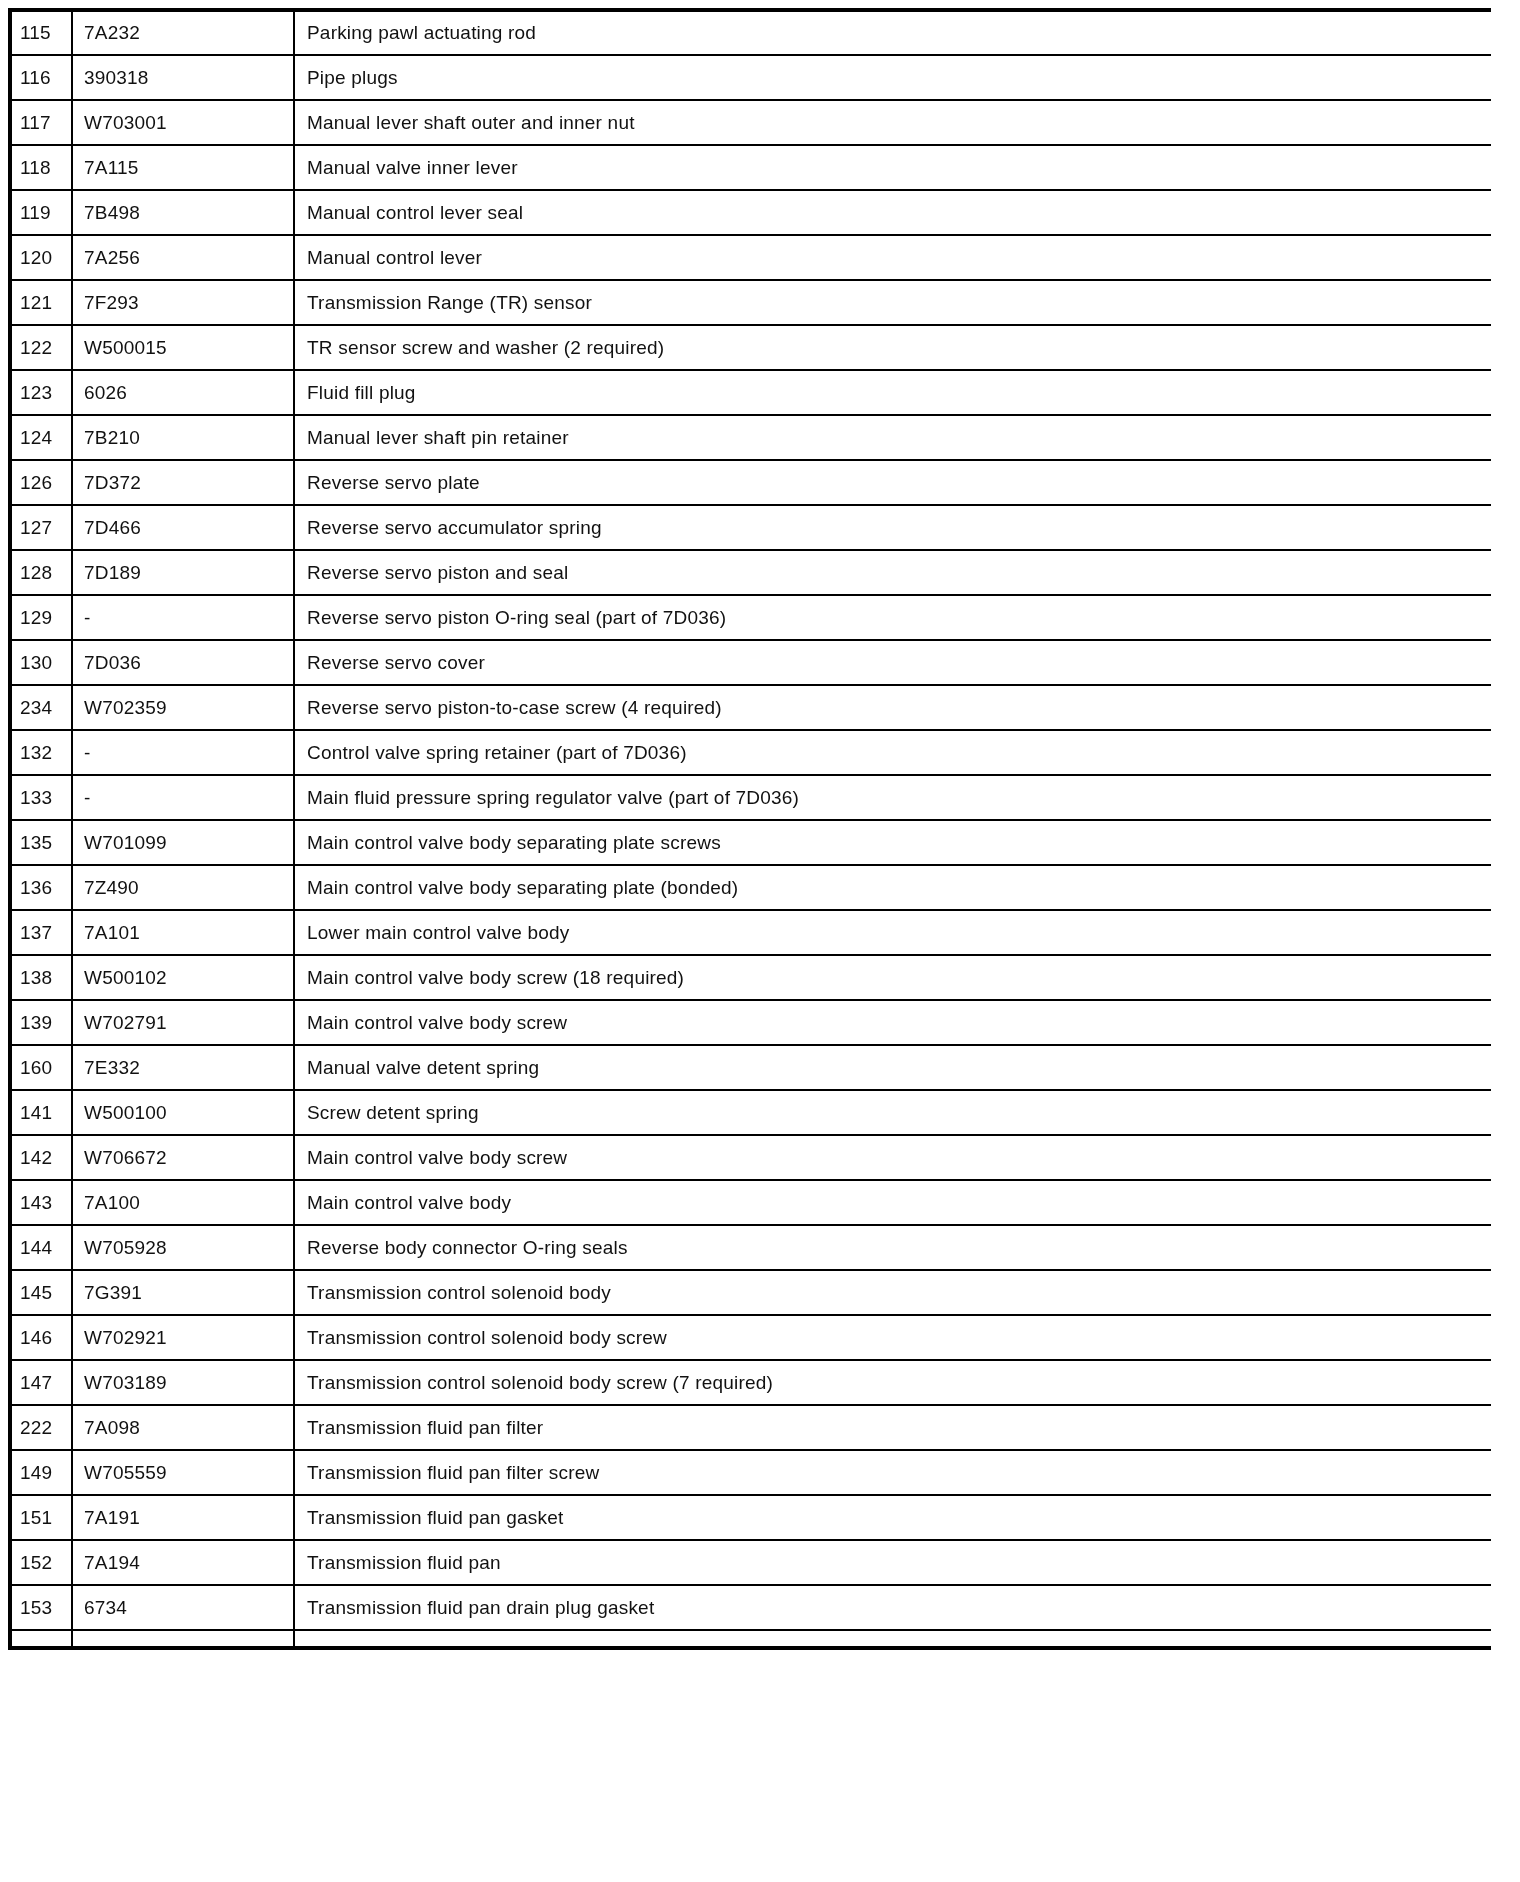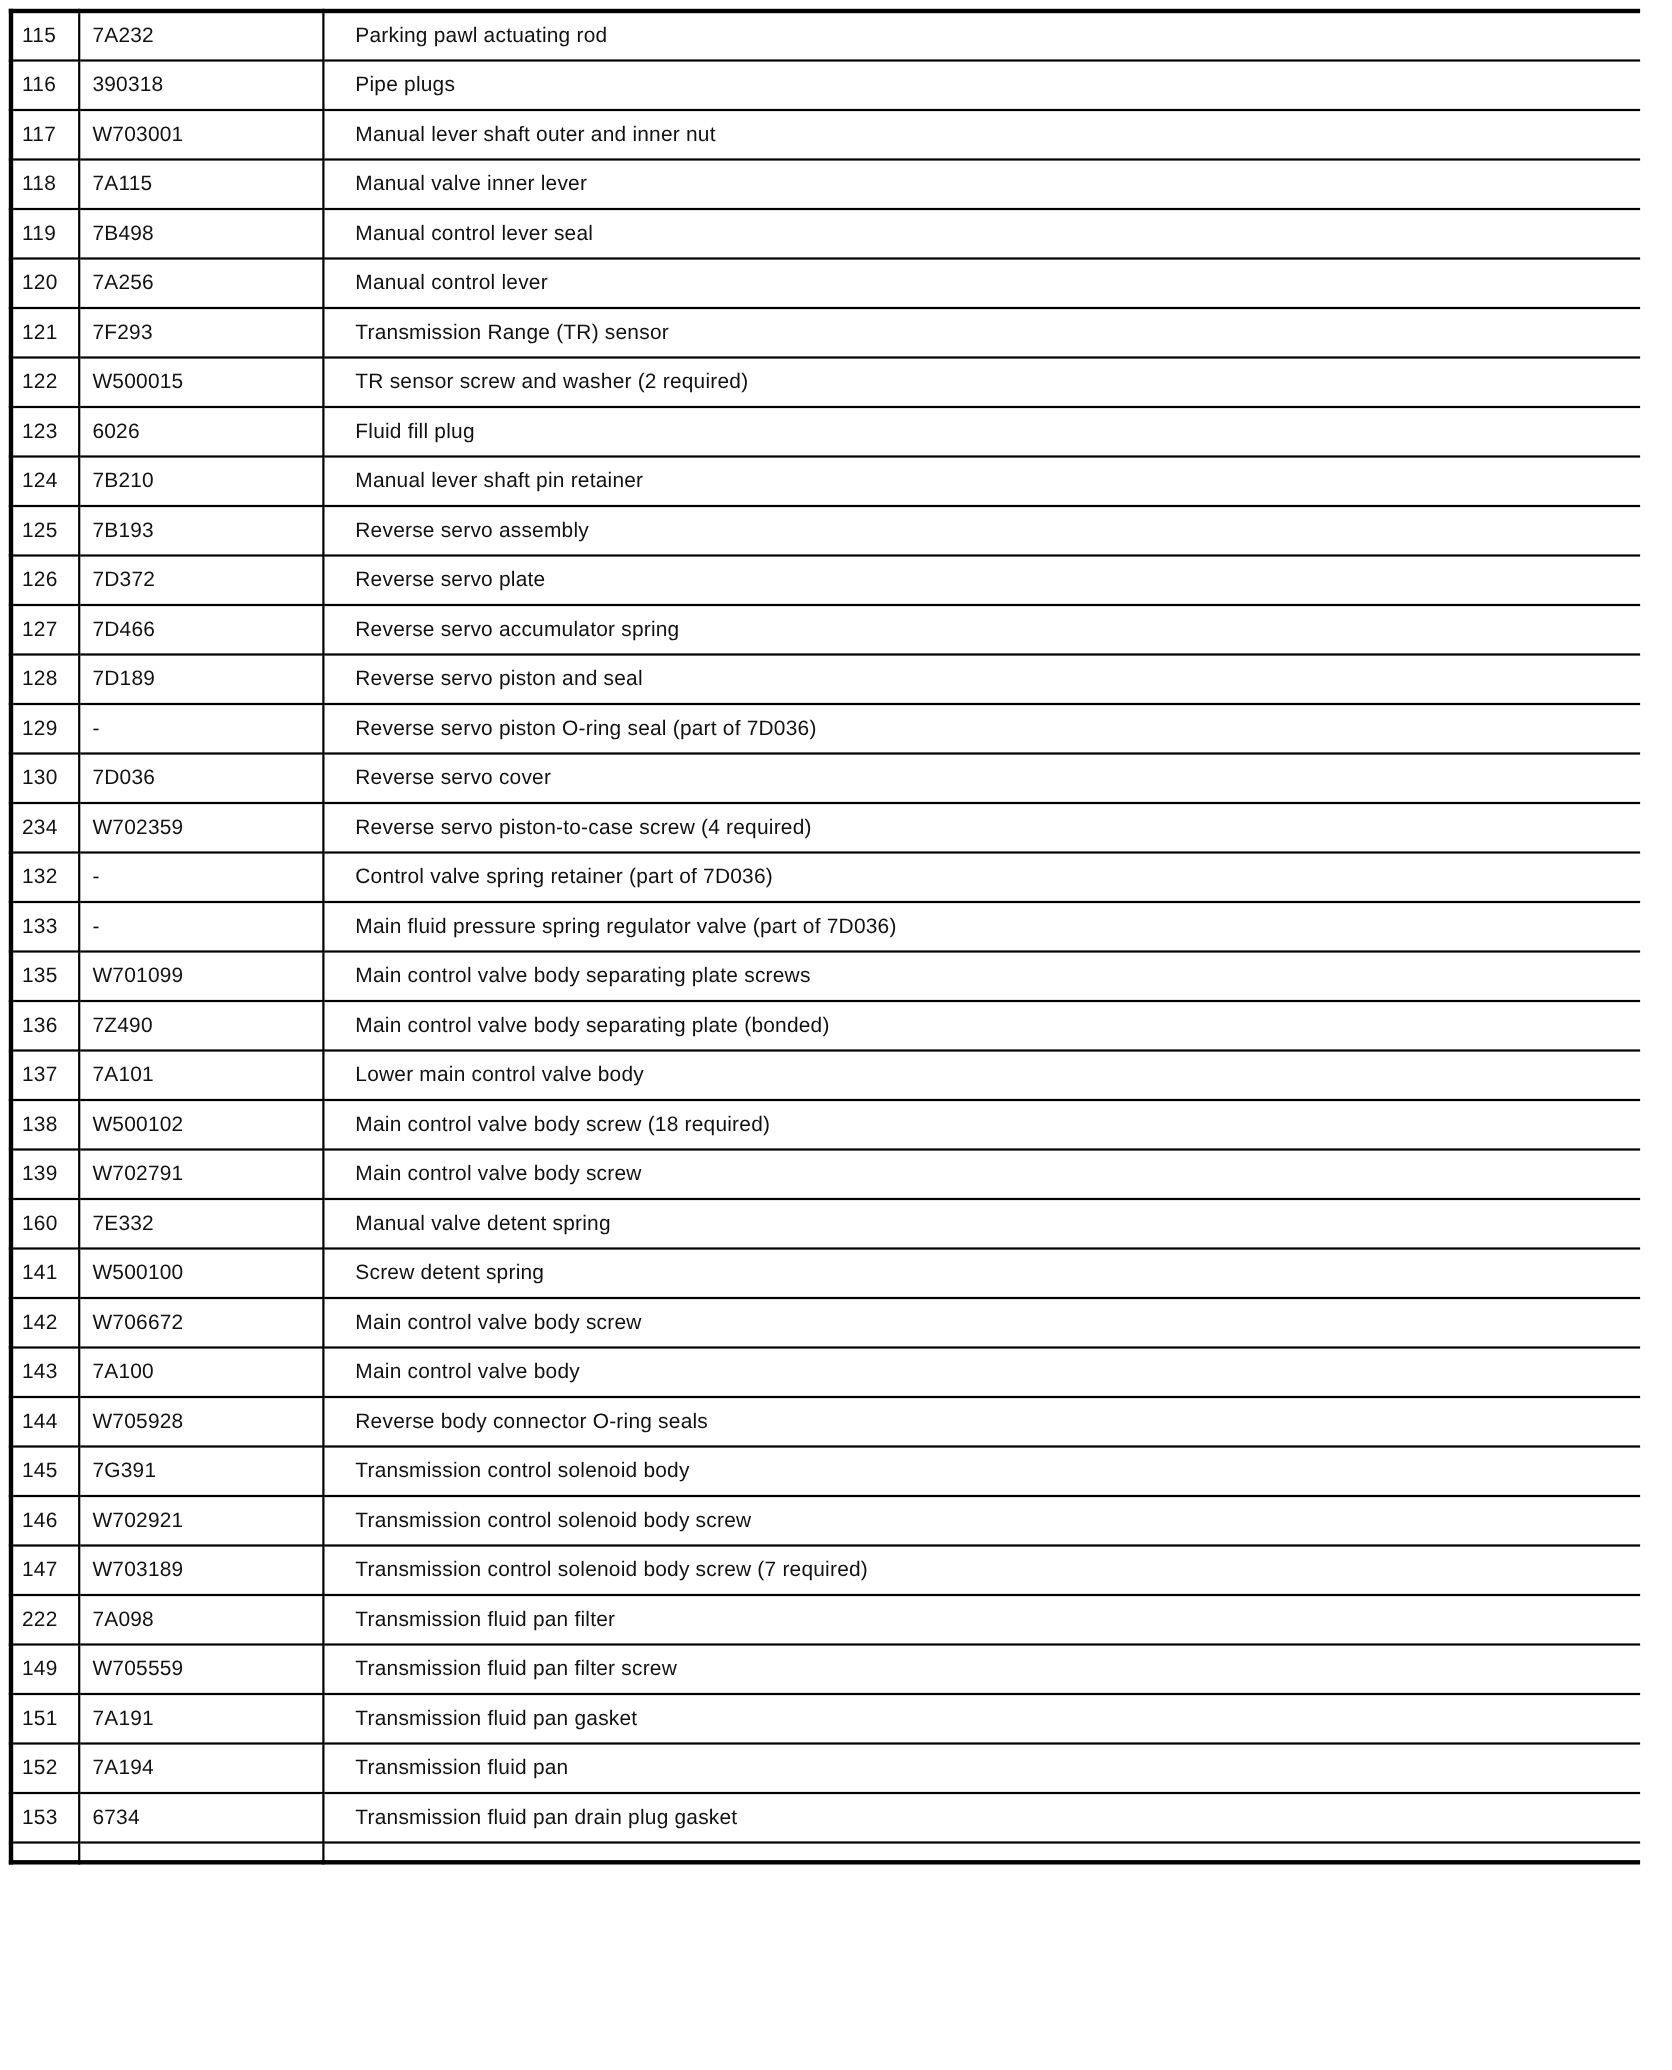--- a/index.html
+++ b/index.html
@@ -31,21 +31,21 @@
     font-family: "Liberation Sans", sans-serif;
     font-size: 19px;
     line-height: 1.15;
     color: #111111;
     letter-spacing: 0.2px;
     white-space: nowrap;
     overflow: hidden;
   }
   td.col-num  { width: 62px;  padding-left: 8px;  }
   td.col-part { width: 222px; padding-left: 11px; }
-  td.col-desc { padding-left: 28px; }
+  td.col-desc { padding-left: 12px; }
   tr.partial-row td {
     height: 18px;
     border-bottom: none;
   }
 </style>
 </head>
 <body>
 
 <div class="page">
   <table class="parts-table">
@@ -103,25 +103,20 @@
     <td class="col-part">6026</td>
     <td class="col-desc">Fluid fill plug</td>
   </tr>
 
   <tr class="parts-row">
     <td class="col-num">124</td>
     <td class="col-part">7B210</td>
     <td class="col-desc">Manual lever shaft pin retainer</td>
   </tr>
 
-  <tr class="parts-row">
-    <td class="col-num">125</td>
-    <td class="col-part">7B193</td>
-    <td class="col-desc">Reverse servo assembly</td>
-  </tr>
 
   <tr class="parts-row">
     <td class="col-num">126</td>
     <td class="col-part">7D372</td>
     <td class="col-desc">Reverse servo plate</td>
   </tr>
 
   <tr class="parts-row">
     <td class="col-num">127</td>
     <td class="col-part">7D466</td>

